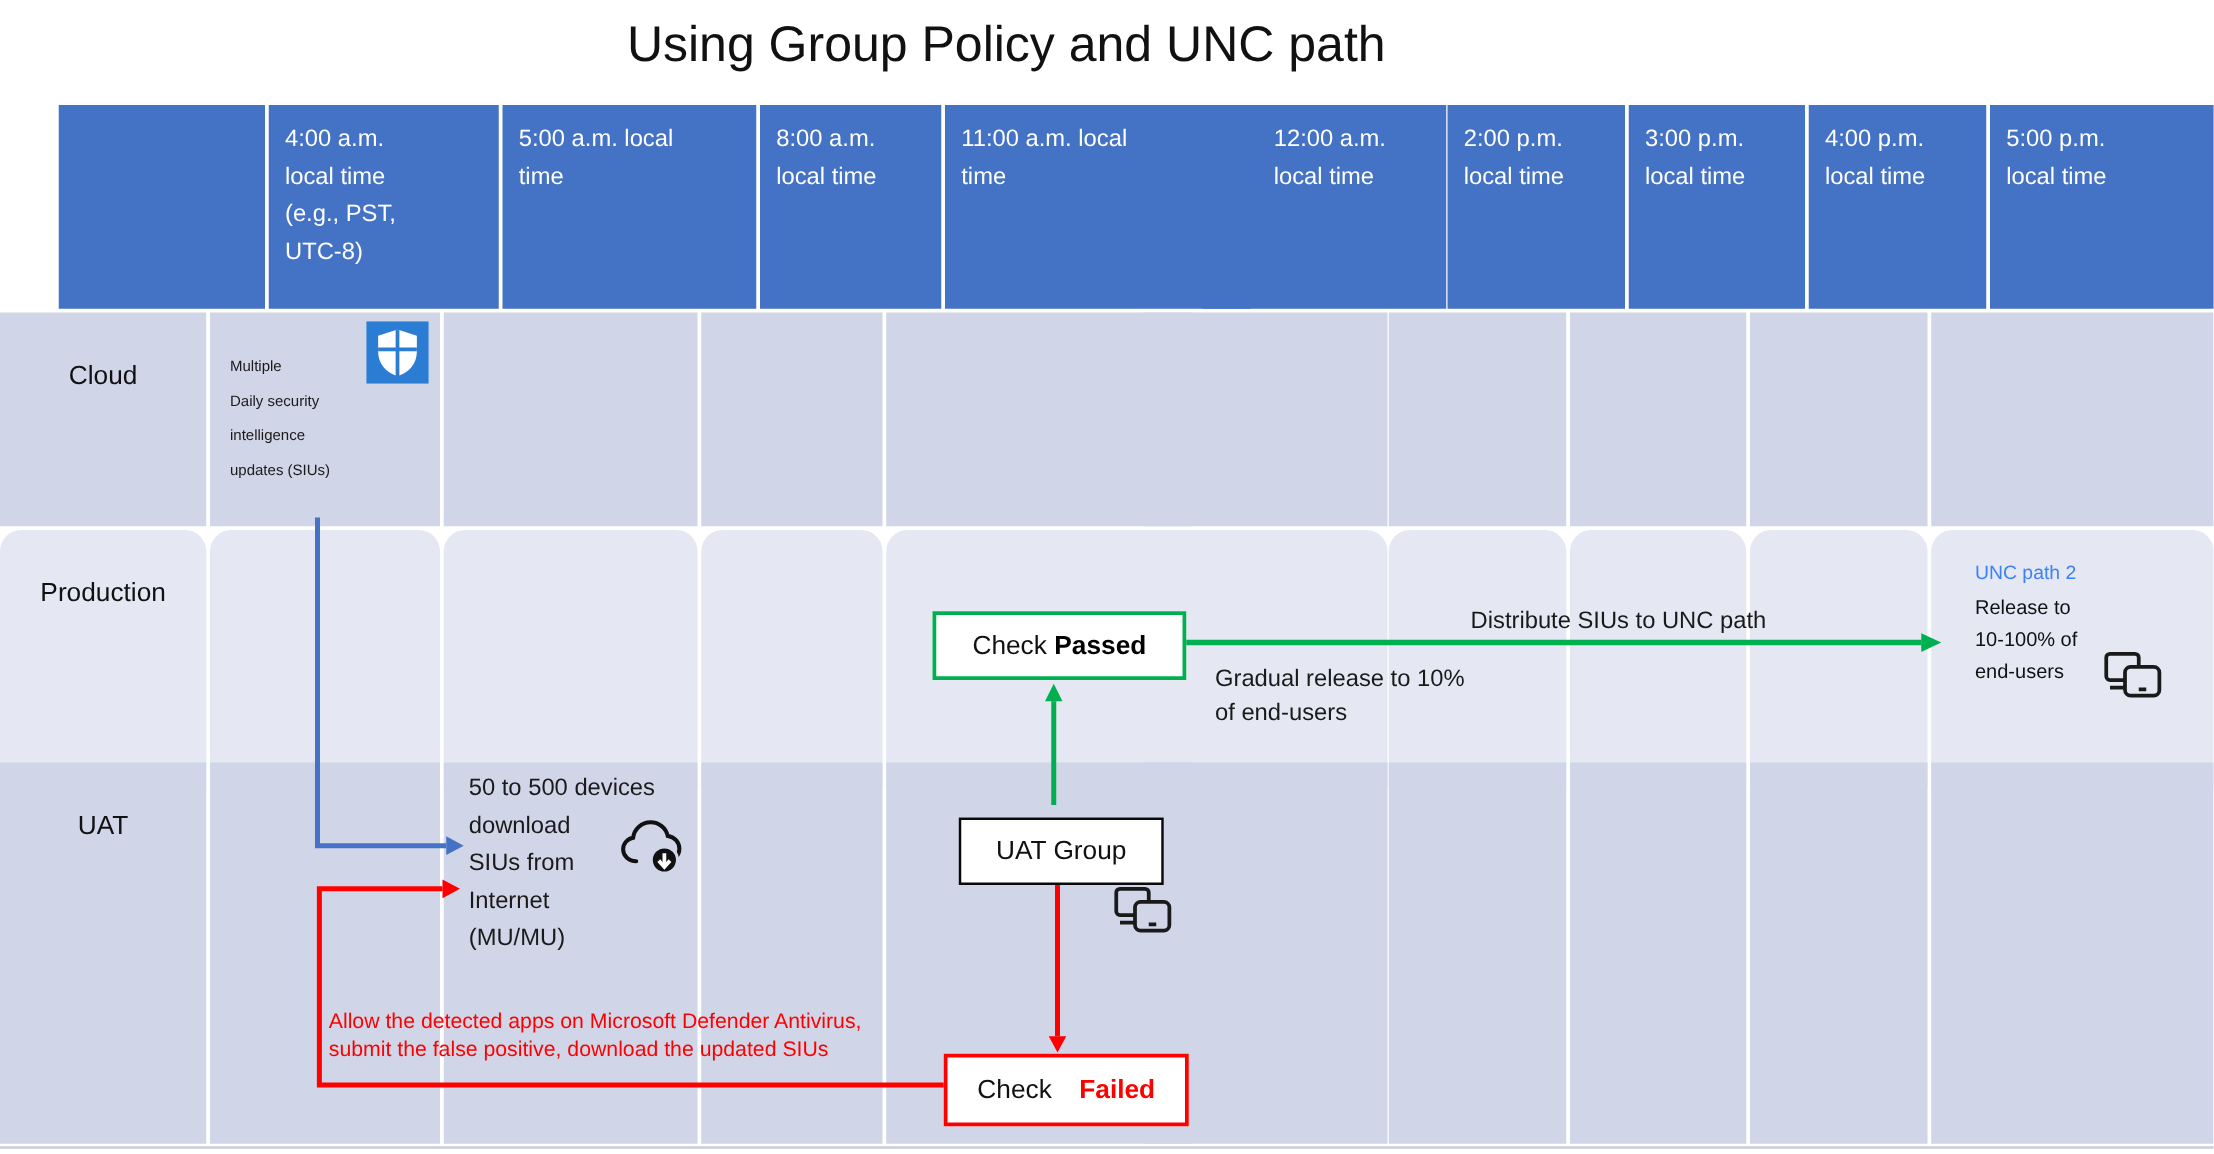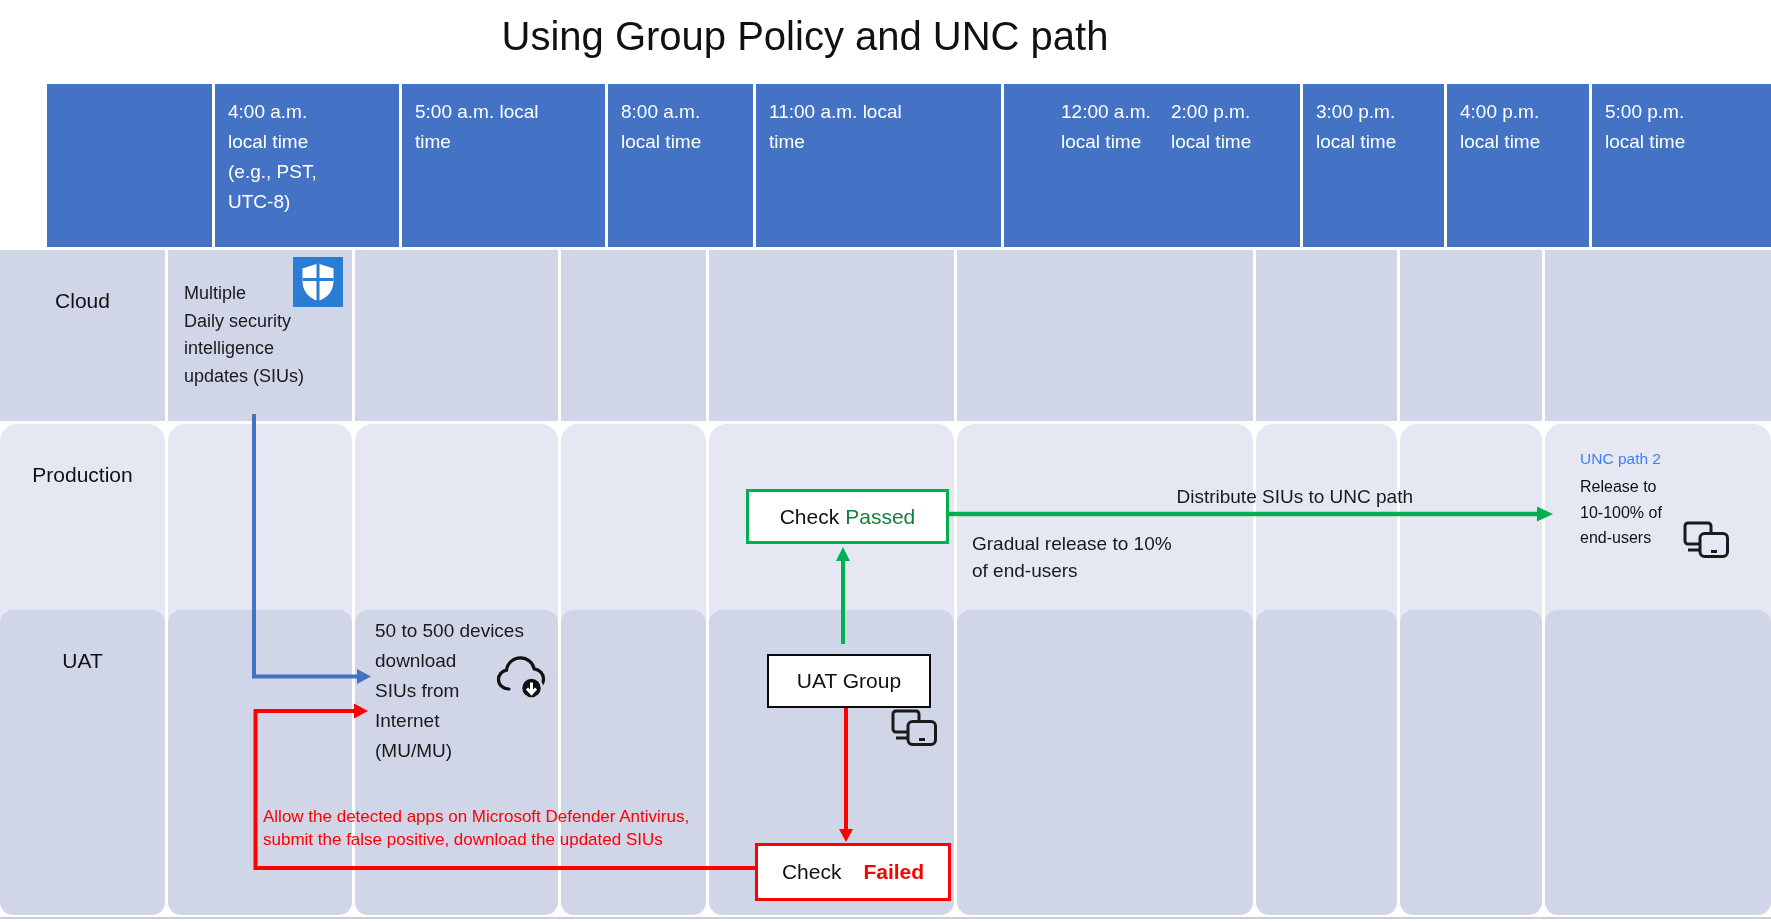--- a/index.html
+++ b/index.html
@@ -9,51 +9,51 @@
   .pre{white-space:pre-line;}
 
   
   #title{top:14px;left:0;width:1610px;text-align:center;font-size:40px;font-weight:400;color:#111;}
 
   
   .cell{position:absolute;}
   
   .c0{left:0;width:165px;}   .c1{left:168px;width:184px;}
   .c2{left:355px;width:203px;}.c3{left:561px;width:145px;}
-  .c4{left:709px;width:245px;}.c5{left:957px;width:151px;padding-left:44px;}
+  .c4{left:709px;width:245px;}.c5{left:915px;width:151px;padding-left:44px;}
   .c6{left:1111px;width:142px;}.c7{left:1256px;width:141px;}
   .c8{left:1400px;width:142px;}.c9{left:1545px;width:226px;}
   
   .rh{top:84px;height:163px;background:#4472C4;margin-left:47px;}
   .r0{top:250px;height:171px;background:#D0D6E8;}
   .r1{top:424px;height:221px;background:#E5E8F3;border-radius:17px;}
-  .r2{top:610px;height:305px;background:#D0D6E8;border-radius:13px;}
+  .r2{top:610px;height:305px;background:#D0D6E8;}
 
   .hdr-txt{padding:13px 6px 0 13px;font-size:19px;line-height:30px;color:#fff;}
   .row-label{padding-top:39px;text-align:center;font-size:21px;color:#111;}
 
   
-  #cloud-text{left:184px;top:280px;width:168px;font-size:18px;line-height:27.5px;}
+  #cloud-text{left:184px;top:280px;width:168px;font-size:12px;line-height:27.5px;}
   #shield{left:293px;top:257px;}
   #dl-text{left:375px;top:616px;width:190px;font-size:19px;line-height:30px;}
   #cloud-dl{left:495px;top:651px;}
   #distribute{left:1043px;top:486px;width:370px;text-align:right;font-size:19px;}
   #gradual{left:972px;top:530px;width:280px;font-size:19px;line-height:27px;}
   #unc-block{left:1580px;top:450px;width:150px;}
   #unc-title{font-size:15.5px;color:#3b82f6;margin-bottom:6px;}
   #unc-text{font-size:16px;line-height:25.5px;color:#111;}
   #unc-devices{left:1683px;top:521px;}
   #uat-devices{left:891px;top:709px;}
   #warning{left:263px;top:806px;width:530px;font-size:17px;line-height:22.5px;color:#FF0000;}
 
   
   .box{position:absolute;background:#fff;display:flex;align-items:center;justify-content:center;
        font-size:21px;color:#111;}
   #check-passed{left:746px;top:489px;width:197px;height:49px;border:3px solid #00B050;}
-  #check-passed .status{color:#15803d;font-weight:normal;margin-left:6px;}
+  #check-passed .status{color:#000000;font-weight:bold;margin-left:6px;}
   #uat-group{left:767px;top:654px;width:160px;height:50px;border:2px solid #0a0a0a;}
   #check-failed{left:755px;top:843px;width:190px;height:52px;border:3.5px solid #FF0000;}
   #check-failed .status{color:#FF0000;font-weight:bold;margin-left:22px;}
 
   #arrows{left:0;top:0;pointer-events:none;}
   #bottom-edge{left:0;top:917px;width:1771px;height:1.5px;background:#C9CDDA;}
 </style>
 </head>
 <body>
 

